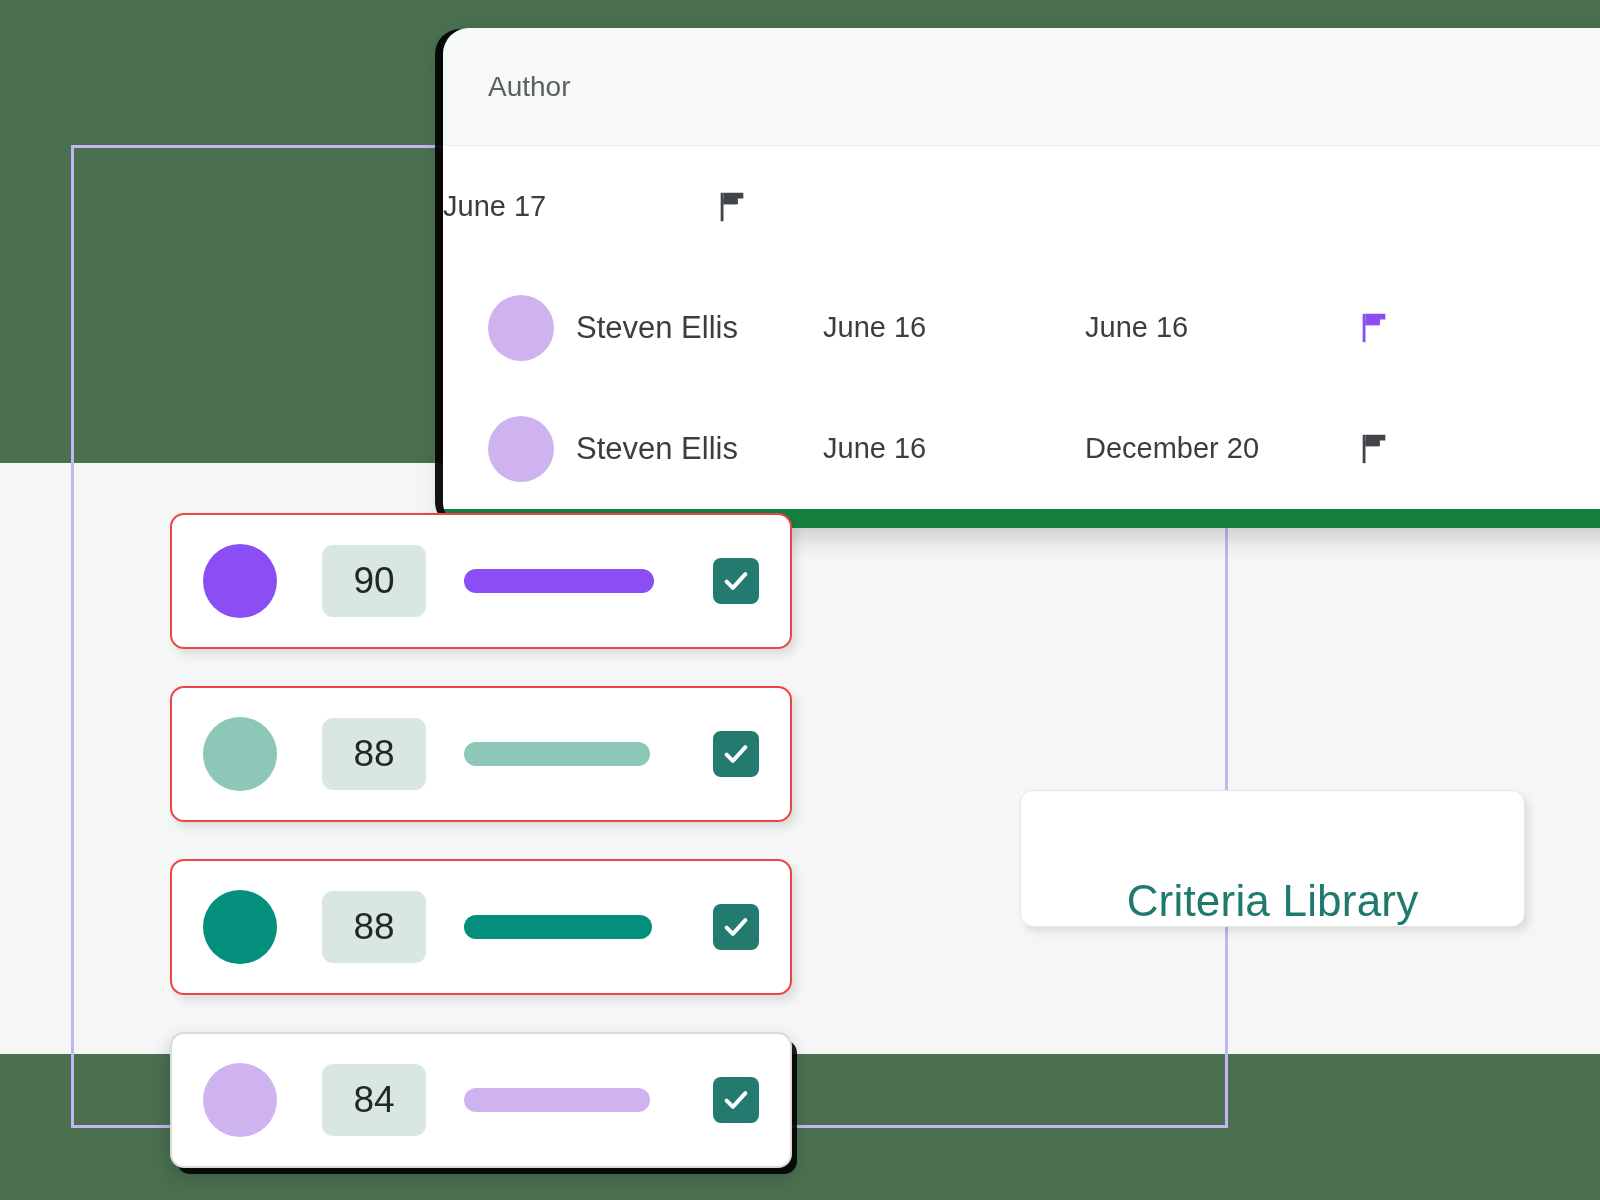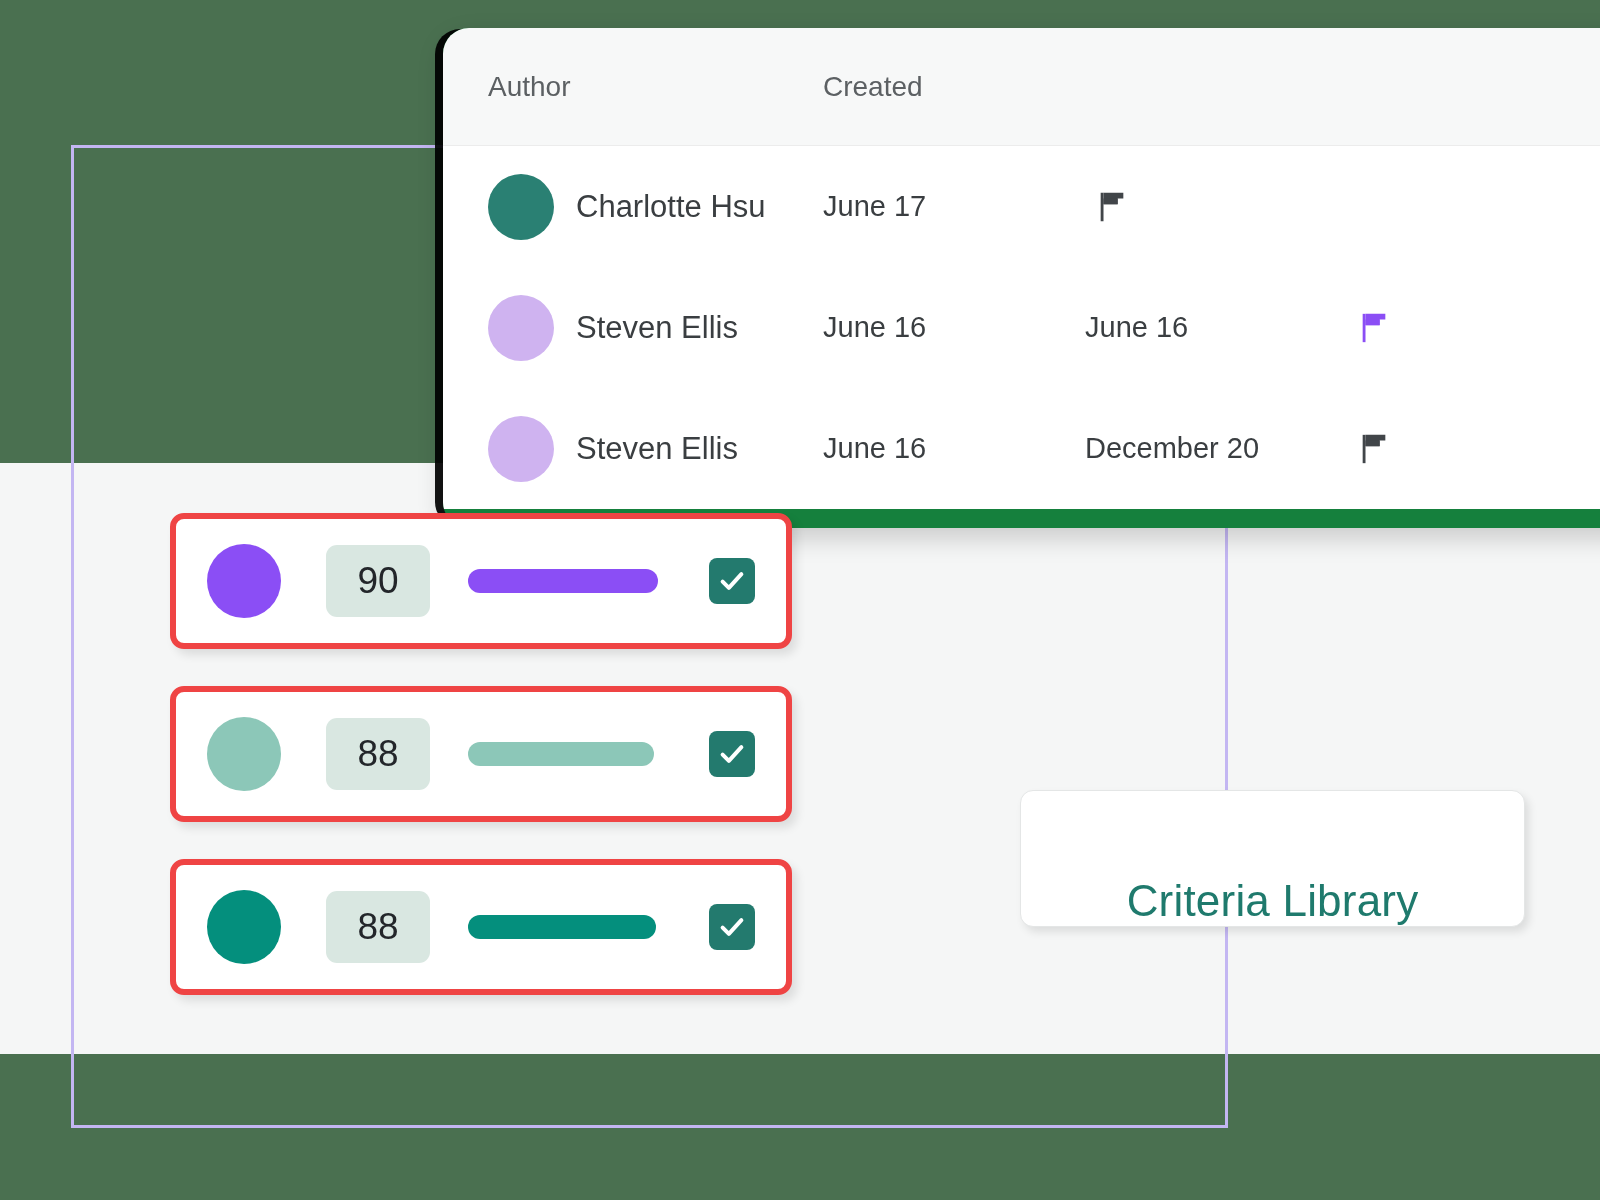--- a/index.html
+++ b/index.html
@@ -77,21 +77,21 @@
   }
   .cell-flag{flex:1;display:flex;align-items:center;padding-left:10px;}
 
   .flag-ico{width:34px;height:34px;display:block;}
 
   
   .score-card{
     position:absolute;
     width:622px;height:136px;
     background:#ffffff;
-    border:6px solid #ef4444;
+    border:2px solid #ef4444;
     border-radius:14px;
     box-sizing:border-box;
     display:flex;align-items:center;
     box-shadow:5px 6px 10px rgba(0,0,0,0.10);
   }
   .score-card.shadowed{
     box-shadow:6px 7px 0 -1px rgba(0,0,0,0.88), 0 8px 18px rgba(0,0,0,0.22);
     border-color:#d9dbdb;
   }
   .sc-dot{
@@ -137,29 +137,24 @@
 
   <div class="band-top"></div>
   <div class="band-mid"></div>
   <div class="band-bottom"></div>
 
   <div class="outline-rect"></div>
 
   <div class="table-panel">
     <div class="table-head">
       <div class="th col-author">Author</div>
-      <div class="th col-created">Created</div>
       <div class="th col-flag"></div>
     </div>
 
     <div class="trow">
-      <div class="cell-author">
-        <div class="avatar" style="background-color: rgb(42, 128, 115);"></div>
-        <div class="aname">Charlotte Hsu</div>
-      </div>
       <div class="cell-date">June 17</div>
       <div class="cell-flag">
         <span>
           <svg class="flag-ico" viewBox="0 0 24 24" fill="#414549">
             <path d="M4 2h2v20H4z"></path>
             <path d="M6 2h14v4h-4v4H6z"></path>
             <path d="M6 6h10v4H6z"></path>
           </svg>
         </span>
       </div>
@@ -234,18 +229,30 @@
     <div class="sc-bar-wrap">
       <div class="sc-bar" style="background-color: rgb(4, 143, 125); width: 188px;"></div>
     </div>
     <div class="sc-check">
       <svg viewBox="0 0 24 24">
         <path d="M4.5 12.5l5 5 10-11" fill="none" stroke="#ffffff" stroke-width="3.2" stroke-linecap="round" stroke-linejoin="round"></path>
       </svg>
     </div>
   </div>
 
+  <div class="score-card shadowed" style="top: 1032px; left: 170px;">
+    <div class="sc-dot" style="background-color: rgb(207, 179, 240);"></div>
+    <div class="sc-score">84</div>
+    <div class="sc-bar-wrap">
+      <div class="sc-bar" style="background-color: rgb(207, 179, 240); width: 186px;"></div>
+    </div>
+    <div class="sc-check">
+      <svg viewBox="0 0 24 24">
+        <path d="M4.5 12.5l5 5 10-11" fill="none" stroke="#ffffff" stroke-width="3.2" stroke-linecap="round" stroke-linejoin="round"></path>
+      </svg>
+    </div>
+  </div>
 
   <div class="criteria-card">
     <div class="criteria-label">Criteria Library</div>
   </div>
 
 </div>
 
 </body></html>

